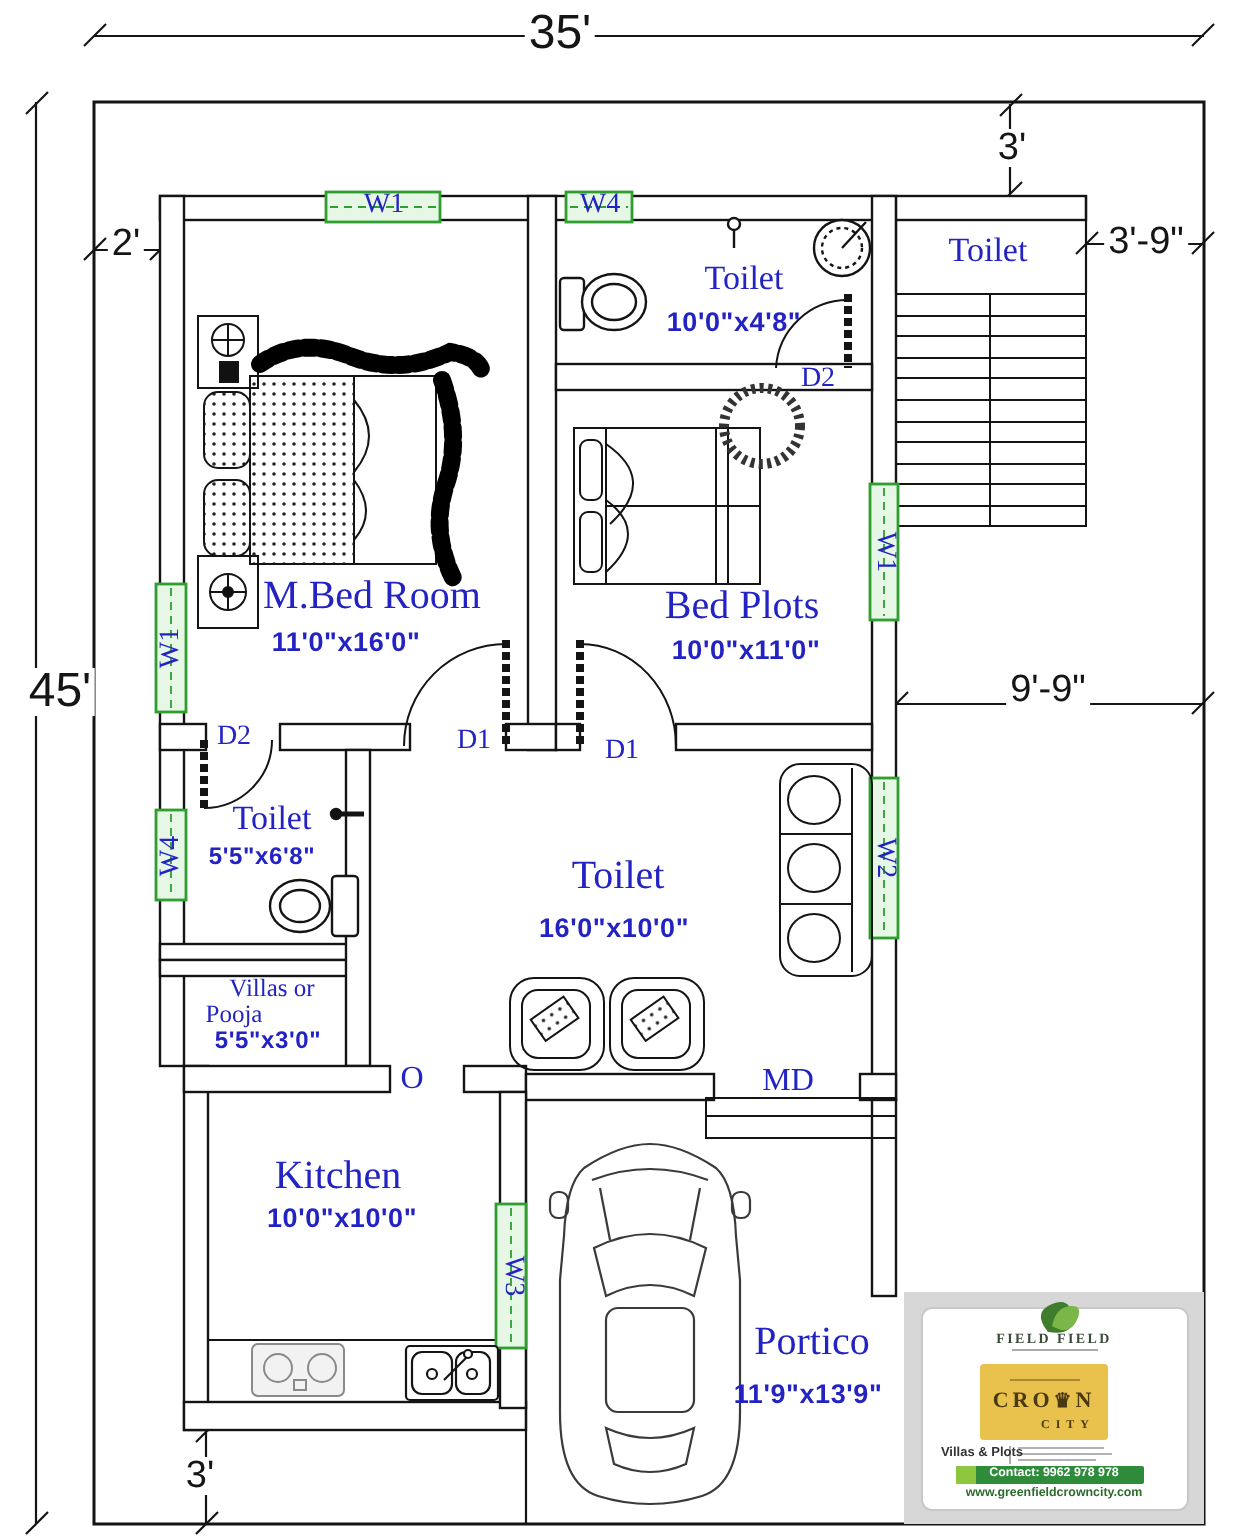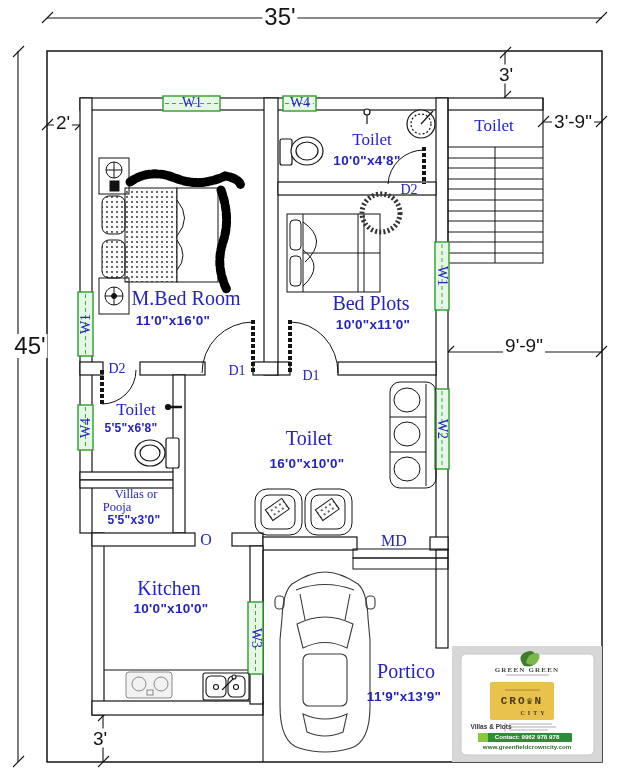--- a/index.html
+++ b/index.html
@@ -13,21 +13,21 @@
   .room.sm{font-size:17px}
   .room.xs{font-size:12.5px}
   .rsize{font-family:"Liberation Sans",sans-serif;font-size:13.5px;color:#2323c3;letter-spacing:.3px;font-weight:bold}
   .rsize.xs{font-size:12px}
   .open{font-family:"Liberation Serif",serif;font-size:14px;color:#2323c3}
   .open.md{font-size:16px}
   .rotL{transform:translate(-50%,-50%) rotate(-90deg)}
   .rotR{transform:translate(-50%,-50%) rotate(90deg)}
   
   .lg-company{font-family:"Liberation Serif",serif;font-size:7px;letter-spacing:1.2px;color:#3a4a3a;font-weight:bold}
-  .lg-crown{font-family:Liberation Mono, monospace;font-size:11px;letter-spacing:2px;color:#4a3a10;font-weight:bold}
+  .lg-crown{font-family:Liberation Serif, serif;font-size:11px;letter-spacing:2px;color:#4a3a10;font-weight:bold}
   .lg-crown .cr{font-size:10px}
   .lg-city{font-family:"Liberation Serif",serif;font-size:6px;letter-spacing:3px;color:#4a3a10;font-weight:bold}
   .lg-off{font-size:6.5px;font-weight:bold;color:#333}
   .lg-contact{font-size:6.2px;font-weight:bold;color:#fff}
   .lg-web{font-size:6.2px;font-weight:bold;color:#2d6b2d}
 </style>
 </head>
 <body>
 
 <div class="plan">
@@ -283,20 +283,20 @@
   <span class="lbl open rotR" style="left:442px;top:276px">W1</span>
   <span class="lbl open rotR" style="left:442px;top:429px">W2</span>
   <span class="lbl open rotR" style="left:256px;top:638px">W3</span>
   <span class="lbl open" style="left:237px;top:371px">D1</span>
   <span class="lbl open" style="left:311px;top:376px">D1</span>
   <span class="lbl open" style="left:117px;top:369px">D2</span>
   <span class="lbl open" style="left:409px;top:190px">D2</span>
   <span class="lbl open md" style="left:206px;top:540px">O</span>
   <span class="lbl open md" style="left:394px;top:541px">MD</span>
 
-  <span class="lbl lg-company" style="left:527px;top:670px">GREEN GREEN</span>
+  <span class="lbl lg-company" style="left:527px;top:670px">FIELD FIELD</span>
   <span class="lbl lg-crown" style="left:522px;top:701px"><span>CRO</span><span class="cr">♛</span><span>N</span></span>
   <span class="lbl lg-city" style="left:534px;top:713px">CITY</span>
   <span class="lbl lg-off" style="left:491px;top:727px">Villas &amp; Plots</span>
   <span class="lbl lg-contact" style="left:527px;top:737px">Contact: 9962 978 978</span>
   <span class="lbl lg-web" style="left:527px;top:747px">www.greenfieldcrowncity.com</span>
 
 </div>
 
 </body></html>

